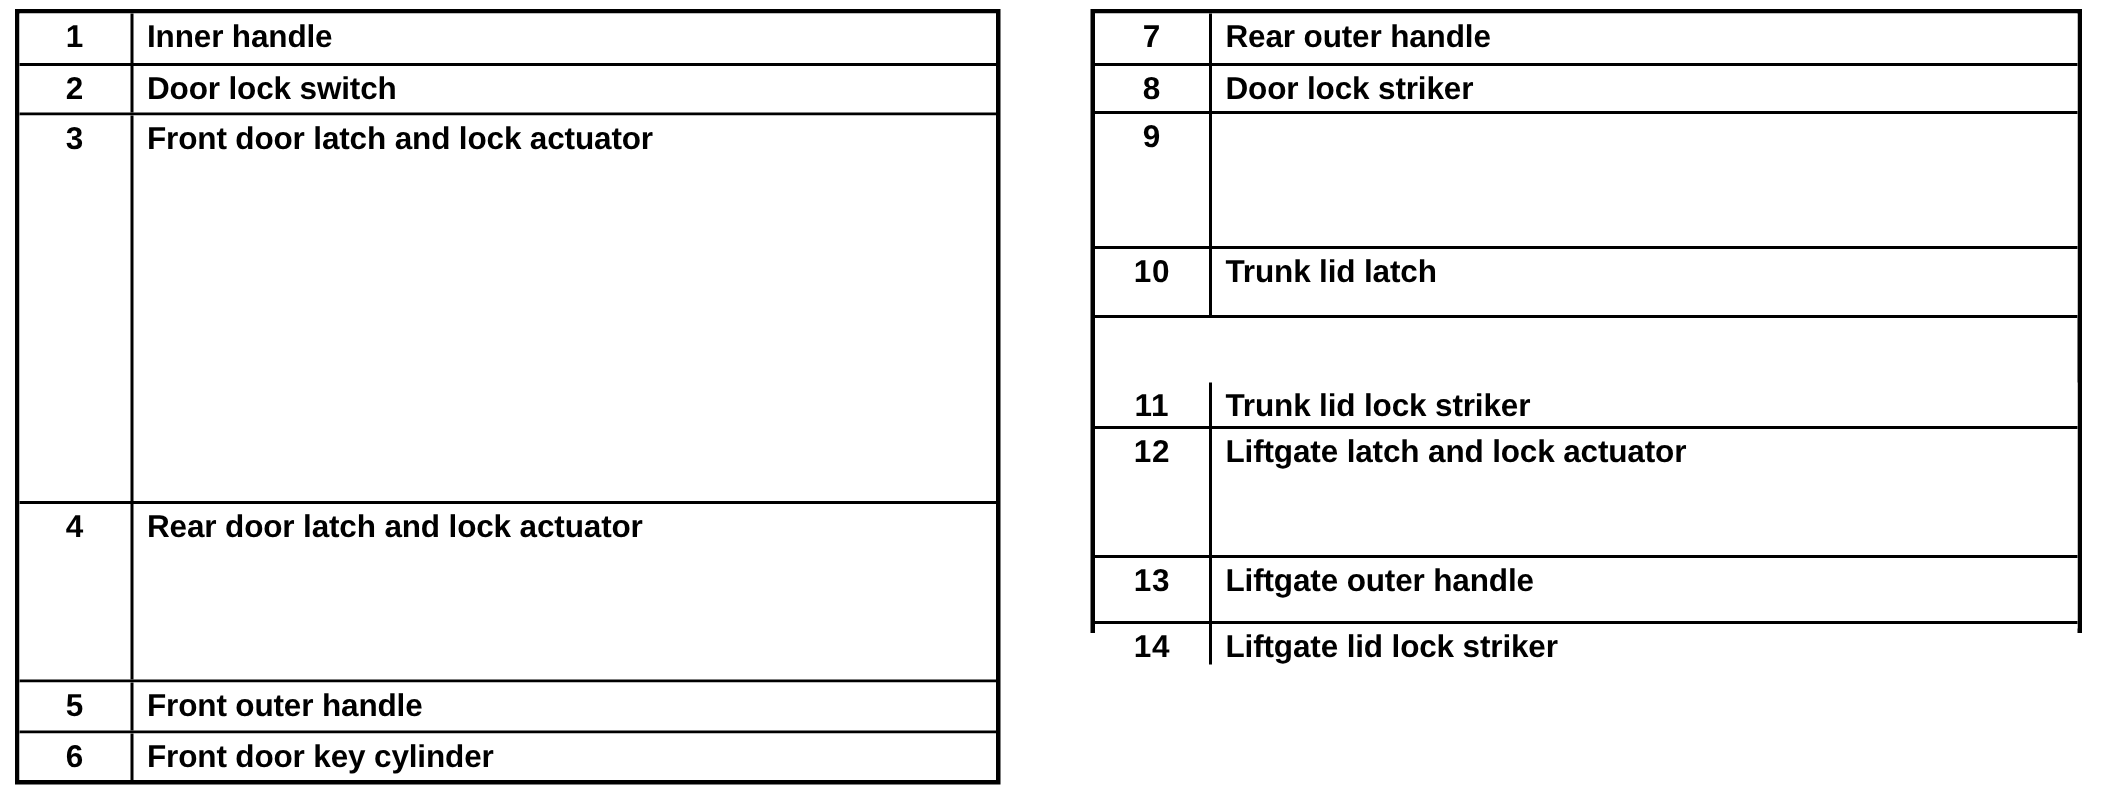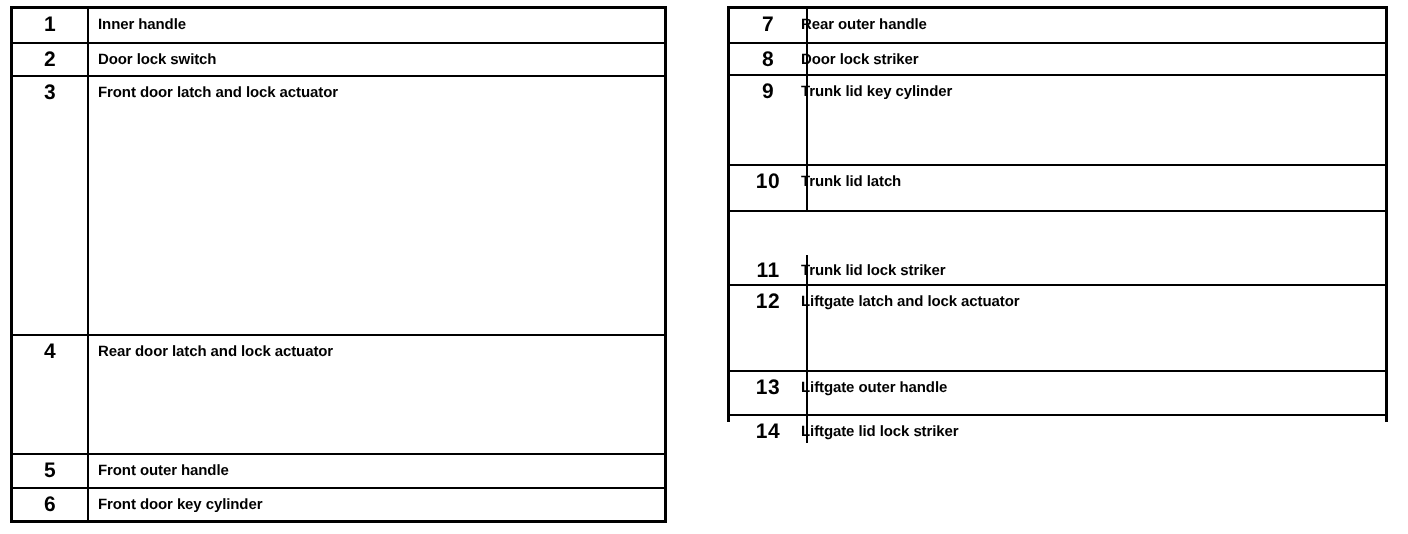--- a/index.html
+++ b/index.html
@@ -79,35 +79,35 @@
     position: absolute;
     top: 0;
     right: 0;
     bottom: 0;
     box-sizing: border-box;
     display: flex;
     align-items: flex-start;
     justify-content: flex-start;
     padding-top: 3px;
     padding-left: 9px;
-    font-size: 15px;
+    font-size: 21px;
     font-weight: 700;
     line-height: 26px;
     letter-spacing: -0.1px;
     font-stretch: condensed;
     white-space: nowrap;
   }
 
   
   #table-left .cell-num  { width: 76px; }
   #table-left .cell-desc { left: 76px; }
 
   
   #table-right .cell-num  { width: 78px; }
-  #table-right .cell-desc { left: 62px; }
+  #table-right .cell-desc { left: 78px; }
 
   
   .cell-num, .cell-desc {
     -webkit-font-smoothing: none;
     text-rendering: geometricPrecision;
   }
 </style>
 </head>
 <body>
 
@@ -144,21 +144,20 @@
       <div class="row" style="height: 35px;">
         <div class="cell-num">7</div>
         <div class="cell-desc">Rear outer handle</div>
       </div>
       <div class="row" style="height: 32px;">
         <div class="cell-num">8</div>
         <div class="cell-desc">Door lock striker</div>
       </div>
       <div class="row" style="height: 90px;">
         <div class="cell-num">9</div>
-        <div class="cell-desc">Trunk lid key cylinder</div>
       </div>
       <div class="row" style="height: 46px;">
         <div class="cell-num">10</div>
         <div class="cell-desc">Trunk lid latch</div>
       </div>
       <div class="row" style="height: 31px; margin-top: 43px;">
         <div class="cell-num">11</div>
         <div class="cell-desc">Trunk lid lock striker</div>
       </div>
       <div class="row" style="height: 86px;">

